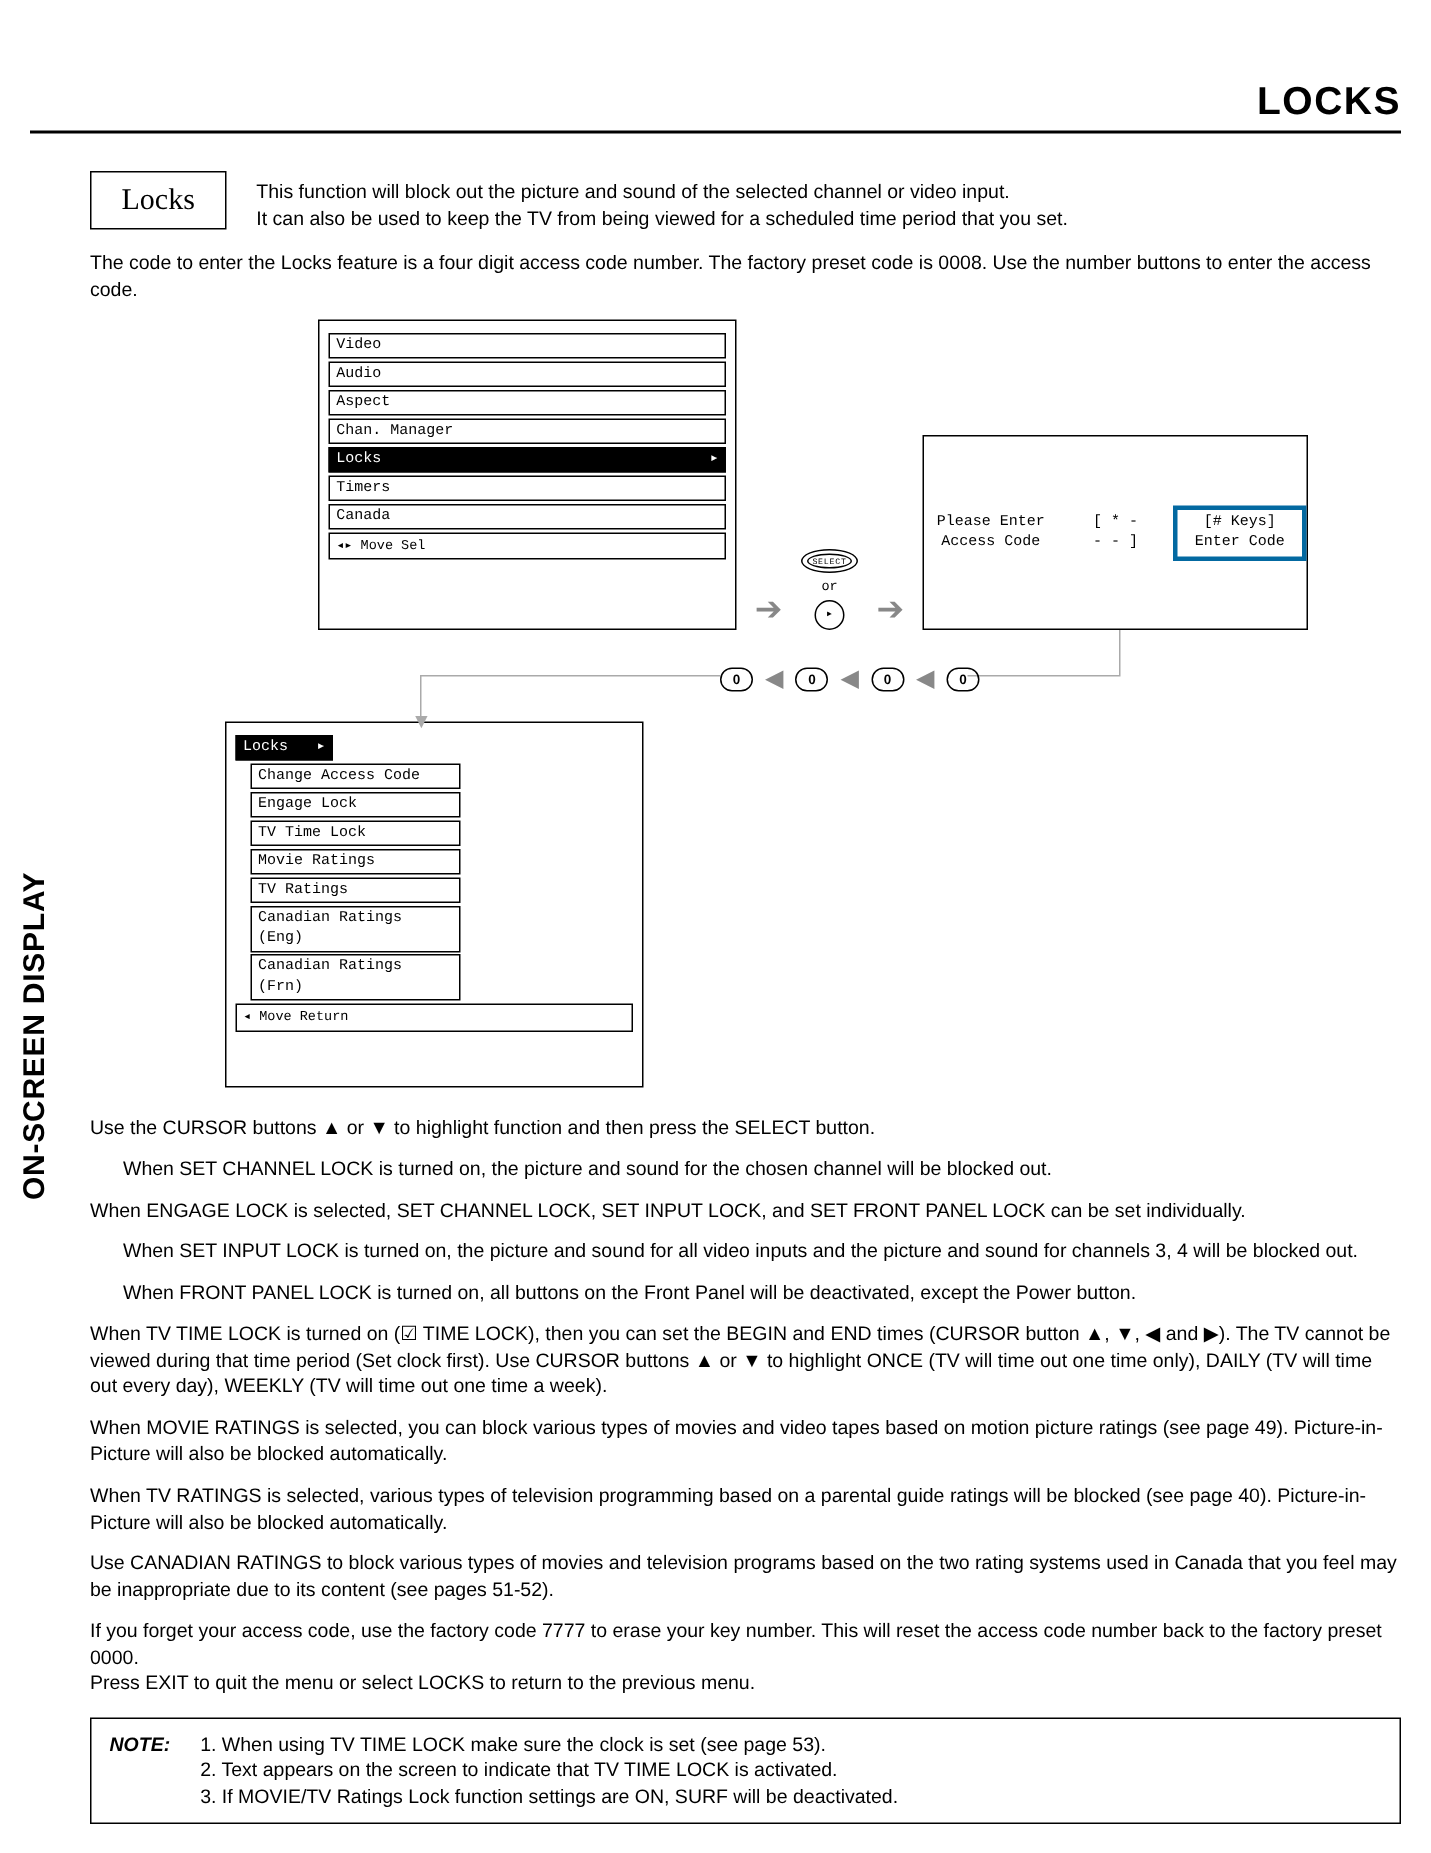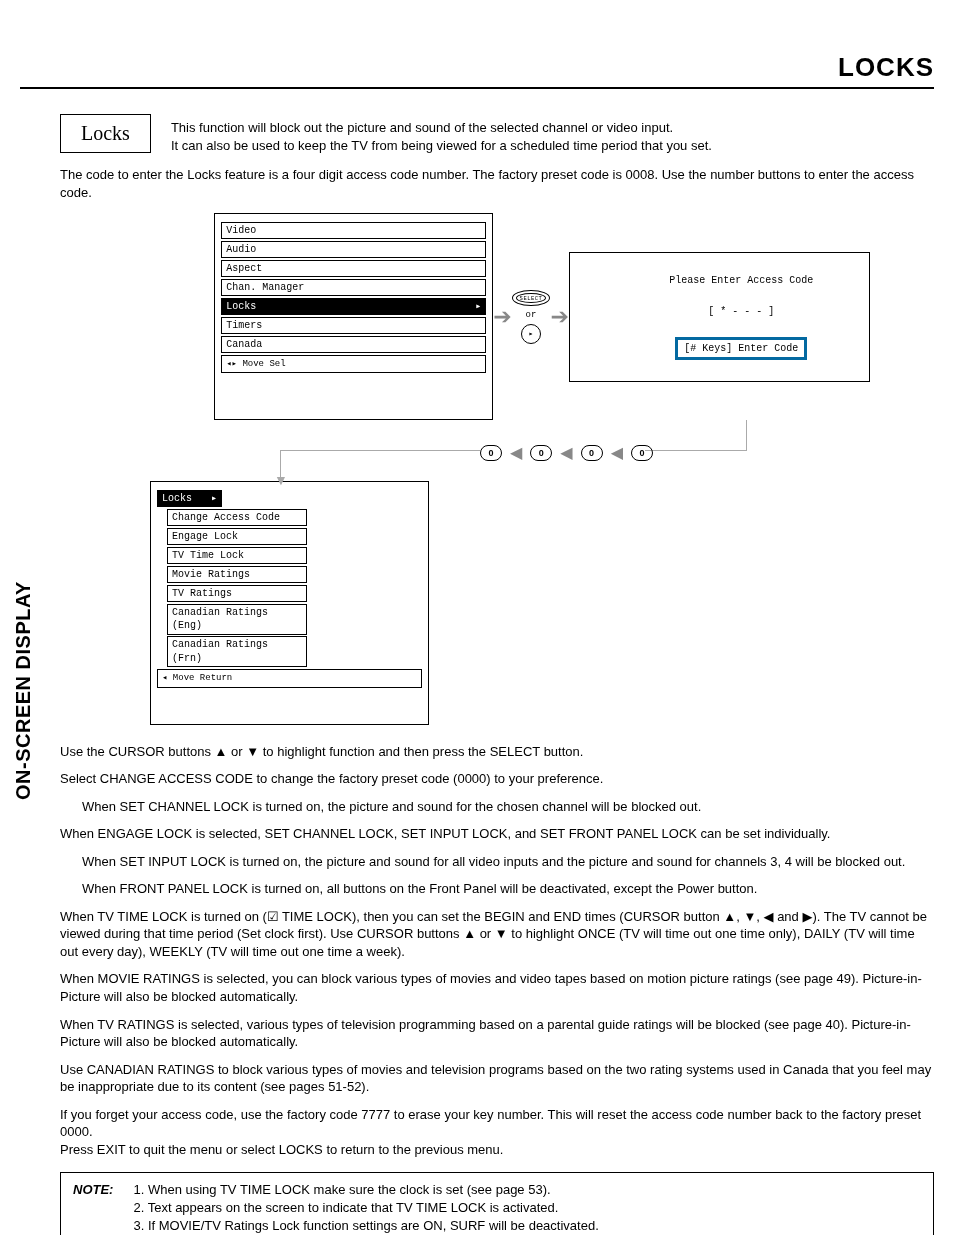--- a/index.html
+++ b/index.html
@@ -50,21 +50,22 @@
     padding: 5px 20px;
     font-size: 20px;
     font-family: "Times New Roman", serif;
   }
   .intro-text {
     padding-top: 5px;
   }
   
   .diagram-row {
     display: flex;
-    align-items: center;
+    align-items: flex-end;
+    gap: 12px;
     justify-content: center;
     margin: 12px 0 6px 90px;
   }
   .osd-box {
     border: 1.5px solid #000;
     background: #fff;
     width: 265px;
     padding: 6px;
     font-family: "Courier New", monospace;
     font-size: 10px;
@@ -132,26 +133,25 @@
     justify-content: center;
     font-size: 8px;
   }
   .access-box {
     border: 1.5px solid #000;
     width: 255px;
     height: 128px;
     font-family: "Courier New", monospace;
     font-size: 10px;
     display: flex;
-    flex-direction: column;
+    flex-direction: row;
     align-items: center;
     justify-content: center;
     gap: 18px;
     text-align: center;
-    padding-left: 44px;
   }
   .access-box .line {
     border: 3px solid #0369a1;
     padding: 2px 6px;
   }
   
   .connect-row {
     position: relative;
     height: 55px;
     margin: 0 0 0 90px;
@@ -327,21 +327,20 @@
       </div>
       <div class="osd-footer">◂ <span>  Move     Return</span></div>
       <div style="height:30px;"></div>
     </div>
   </div>
 
   <div class="body-text">
     <div class="p">
       <span>Use the CURSOR buttons ▲ or ▼ to highlight function and then press the SELECT button.</span><br>
     </div>
-    <div class="p">Select CHANGE ACCESS CODE to change the factory preset code (0000) to your preference.</div>
     <div class="p indent">When SET CHANNEL LOCK is turned on, the picture and sound for the chosen channel will be blocked out.</div>
     <div class="p">When ENGAGE LOCK is selected, SET CHANNEL LOCK, SET INPUT LOCK, and SET FRONT PANEL LOCK can be set individually.</div>
     <div class="p indent">When SET INPUT LOCK is turned on, the picture and sound for all video inputs and the picture and sound for channels 3, 4 will be blocked out.</div>
     <div class="p indent">When FRONT PANEL LOCK is turned on, all buttons on the Front Panel will be deactivated, except the Power button.</div>
     <div class="p">When TV TIME LOCK is turned on (☑ TIME LOCK), then you can set the BEGIN and END times (CURSOR button ▲, ▼, ◀ and ▶). The TV cannot be viewed during that time period (Set clock first). Use CURSOR buttons ▲ or ▼ to highlight ONCE (TV will time out one time only), DAILY (TV will time out every day), WEEKLY (TV will time out one time a week).</div>
     <div class="p">When MOVIE RATINGS is selected, you can block various types of movies and video tapes based on motion picture ratings (see page 49). Picture-in-Picture will also be blocked automatically.</div>
     <div class="p">When TV RATINGS is selected, various types of television programming based on a parental guide ratings will be blocked (see page 40). Picture-in-Picture will also be blocked automatically.</div>
     <div class="p">Use CANADIAN RATINGS to block various types of movies and television programs based on the two rating systems used in Canada that you feel may be inappropriate due to its content (see pages 51-52).</div>
     <div class="p">
       <span>If you forget your access code, use the factory code 7777 to erase your key number. This will reset the access code number back to the factory preset 0000.</span><br>

